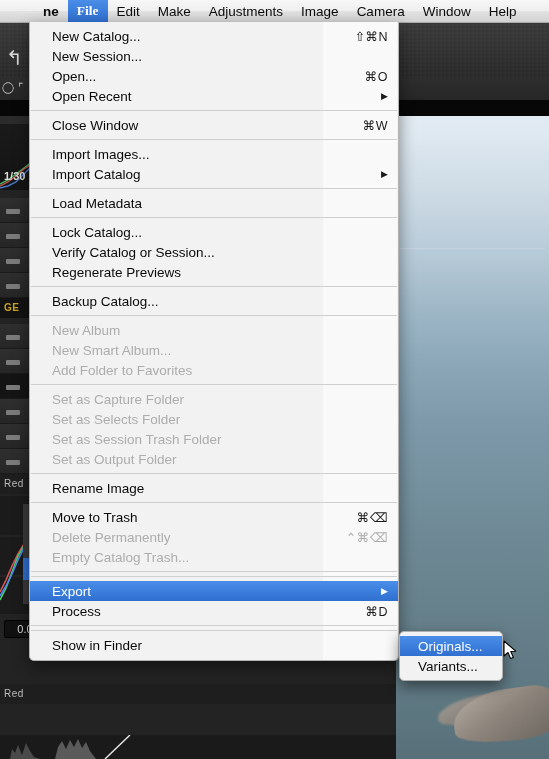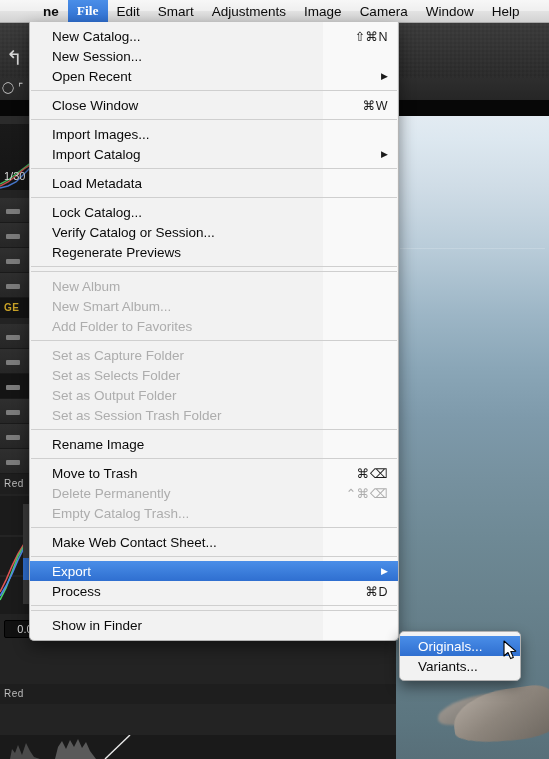--- a/index.html
+++ b/index.html
@@ -56,21 +56,21 @@
   .black-strip{position:absolute;left:0;top:100px;width:549px;height:16px;background:#070707;}
   .strip2{position:absolute;left:0;top:116px;width:396px;height:8px;background:#2b2b2b;}
 
   
   .left-panel{position:absolute;left:0;top:124px;width:396px;height:635px;background:#232323;}
   .histo{
     position:absolute;left:0;top:0;width:396px;height:66px;
     background:linear-gradient(to bottom,#1a1a1a,#141414);
     overflow:hidden;
   }
-  .label-sm{position:absolute;color:#b9b9b9;font-size:10px;}
+  .label-sm{position:absolute;color:#b9b9b9;font-size:10px;font-weight:bold;}
   .slider-row{
     position:absolute;left:0;width:396px;height:24px;
     background:linear-gradient(to bottom,#2f2f2f,#262626);
     border-bottom:1px solid #1a1a1a;
   }
   .slider-row:before{
     content:"";position:absolute;left:6px;top:11px;width:14px;height:5px;
     background:#7b7b7b;border-radius:1px;
   }
   .sec-head{
@@ -128,21 +128,21 @@
   .mi .sc{margin-left:auto;padding-left:18px;font-size:12.5px;color:#1a1a1a;letter-spacing:.5px;}
   .mi .arrow{margin-left:auto;font-size:9px;color:#1a1a1a;padding-left:18px;}
   .mi.disabled{color:#adadad;text-align:right;}
   .mi.disabled .sc,.mi.disabled .arrow{color:#adadad;}
   .mi.sel{background:linear-gradient(to bottom,#4a8ee8,#2f6fd0);color:#fff;}
   .mi.sel .sc,.mi.sel .arrow{color:#fff;}
   .msep{height:1px;background:#cfcfcf;margin:4px 1px;position:relative;z-index:3;}
 
   
   .submenu{
-    position:absolute;left:399px;top:631px;width:122px;
+    position:absolute;left:399px;top:631px;width:104px;
     background:#f2f2f2;border:1px solid #b0b0b0;border-radius:5px;
     box-shadow:0 6px 14px rgba(0,0,0,.45);
     padding:4px 0;font-size:13.5px;color:#0a0a0a;z-index:20;box-sizing:border-box;
   }
   .submenu .mi{padding:0 8px 0 18px;}
 
   
   .cursor{position:absolute;left:503px;top:640px;z-index:40;}
 </style>
 </head>
@@ -220,40 +220,44 @@
       <path d="M55,24 L58,12 L62,6 L66,14 L70,5 L74,12 L78,4 L82,13 L86,7 L90,16 L96,24 Z" fill="#5a5a5a"></path>
       <line x1="105" y1="24" x2="130" y2="0" stroke="#e8e8e8" stroke-width="1.4"></line>
     </svg>
   </div>
 </div>
 
 <div class="menubar">
   <div class="mb-item app">ne</div>
   <div class="mb-item active">File</div>
   <div class="mb-item">Edit</div>
-  <div class="mb-item">Smart</div>
+  <div class="mb-item">Make</div>
   <div class="mb-item">Adjustments</div>
   <div class="mb-item">Image</div>
   <div class="mb-item">Camera</div>
   <div class="mb-item">Window</div>
   <div class="mb-item">Help</div>
   <div class="mb-right">
     <span class="dropbox-icon">❖</span>
   </div>
 </div>
 
 <div class="menu" id="file-menu">
     <div class="mi">
       <span class="lbl">New Catalog...</span>
       <span class="sc">⇧⌘N</span>
     </div>
     <div class="mi">
       <span class="lbl">New Session...</span>
     </div>
     <div class="mi">
+      <span class="lbl">Open...</span>
+      <span class="sc">⌘O</span>
+    </div>
+    <div class="mi">
       <span class="lbl">Open Recent</span>
       <span class="arrow">▶</span>
     </div>
     <div class="msep"></div>
     <div class="mi">
       <span class="lbl">Close Window</span>
       <span class="sc">⌘W</span>
     </div>
     <div class="msep"></div>
     <div class="mi">
@@ -271,63 +275,63 @@
     <div class="mi">
       <span class="lbl">Lock Catalog...</span>
     </div>
     <div class="mi">
       <span class="lbl">Verify Catalog or Session...</span>
     </div>
     <div class="mi">
       <span class="lbl">Regenerate Previews</span>
     </div>
     <div class="msep"></div>
+    <div class="mi">
+      <span class="lbl">Backup Catalog...</span>
+    </div>
     <div class="msep"></div>
     <div class="mi disabled">
       <span class="lbl">New Album</span>
     </div>
     <div class="mi disabled">
       <span class="lbl">New Smart Album...</span>
     </div>
     <div class="mi disabled">
       <span class="lbl">Add Folder to Favorites</span>
     </div>
     <div class="msep"></div>
     <div class="mi disabled">
       <span class="lbl">Set as Capture Folder</span>
     </div>
     <div class="mi disabled">
       <span class="lbl">Set as Selects Folder</span>
     </div>
     <div class="mi disabled">
+      <span class="lbl">Set as Session Trash Folder</span>
+    </div>
+    <div class="mi disabled">
       <span class="lbl">Set as Output Folder</span>
-    </div>
-    <div class="mi disabled">
-      <span class="lbl">Set as Session Trash Folder</span>
     </div>
     <div class="msep"></div>
     <div class="mi">
       <span class="lbl">Rename Image</span>
     </div>
     <div class="msep"></div>
     <div class="mi">
       <span class="lbl">Move to Trash</span>
       <span class="sc">⌘⌫</span>
     </div>
     <div class="mi disabled">
       <span class="lbl">Delete Permanently</span>
       <span class="sc">⌃⌘⌫</span>
     </div>
     <div class="mi disabled">
       <span class="lbl">Empty Catalog Trash...</span>
     </div>
     <div class="msep"></div>
-    <div class="mi">
-      <span class="lbl">Make Web Contact Sheet...</span>
-    </div>
     <div class="msep"></div>
     <div class="mi sel">
       <span class="lbl">Export</span>
       <span class="arrow">▶</span>
     </div>
     <div class="mi">
       <span class="lbl">Process</span>
       <span class="sc">⌘D</span>
     </div>
     <div class="msep"></div>

